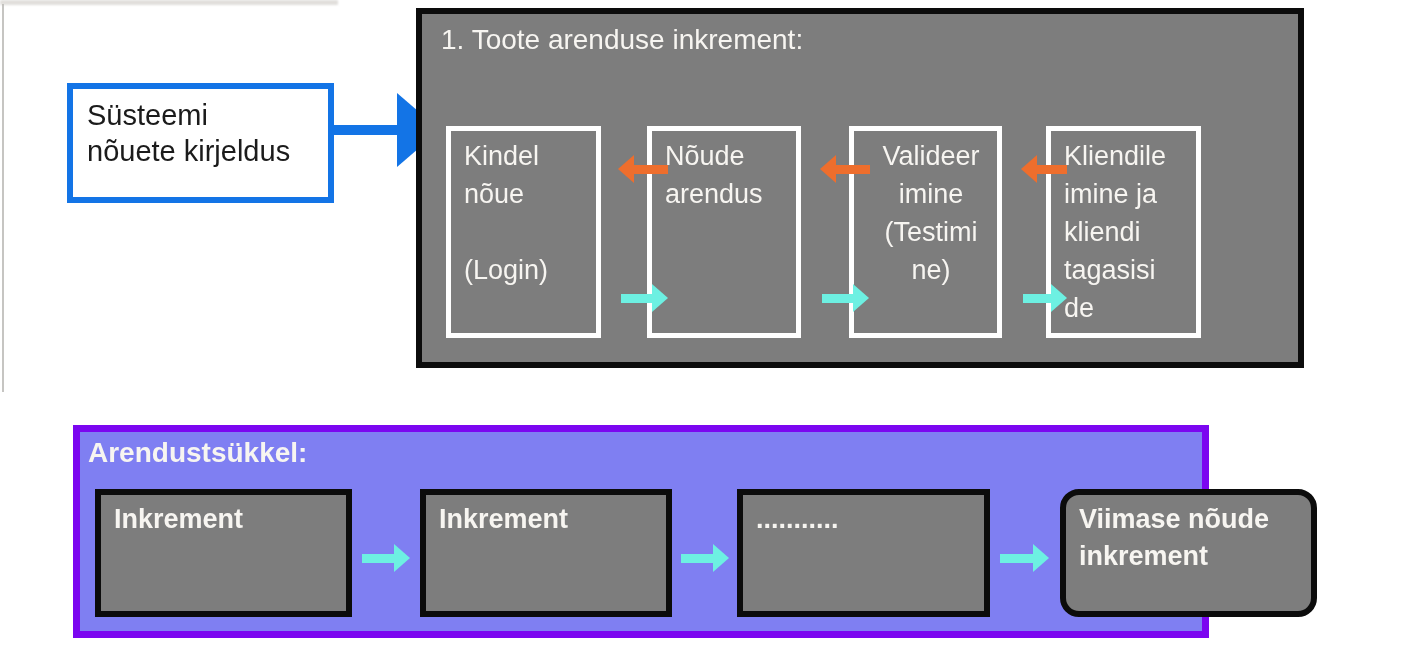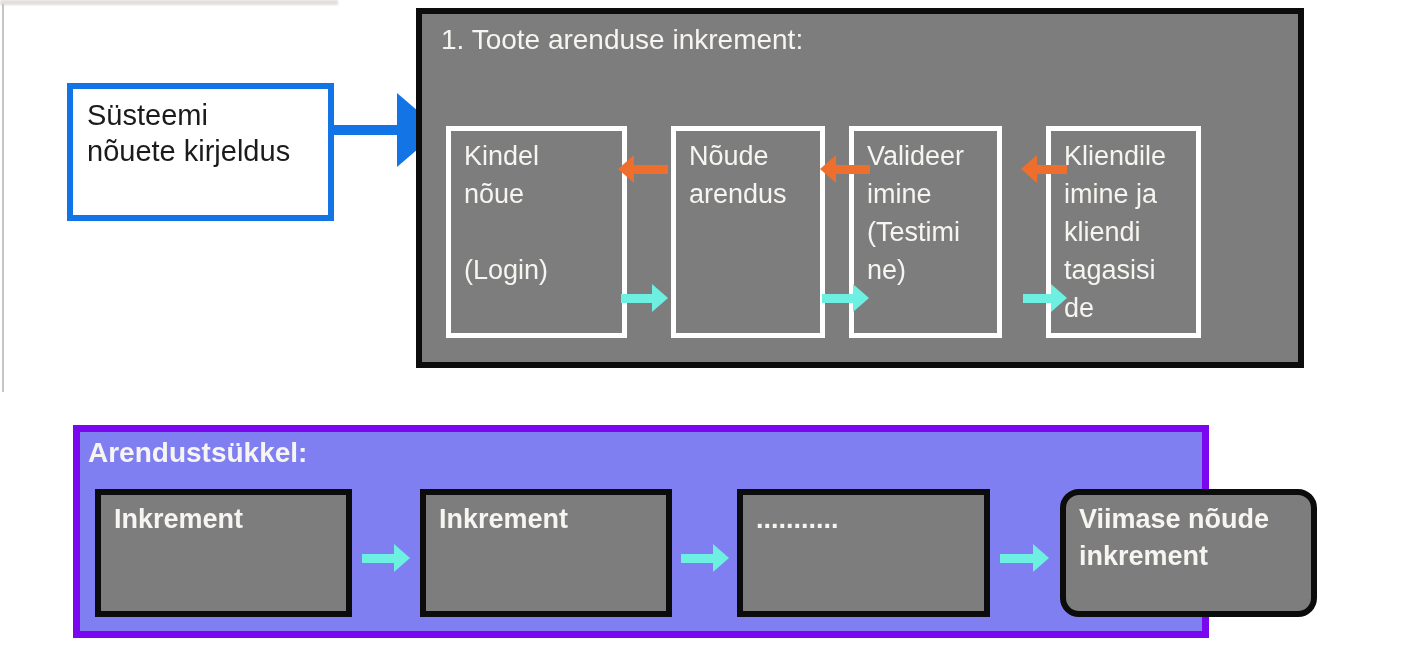--- a/index.html
+++ b/index.html
@@ -29,21 +29,21 @@
     position: absolute; left: 0; top: 0; width: 338px; height: 5px;
     background: #d7d4d0; opacity: .75; filter: blur(1px);
   }
   .artifact-left {
     position: absolute; left: 2px; top: 4px; width: 2px; height: 388px;
     background: #b8b6b3; opacity: .8;
   }
 
   
   .sys-box {
-    position: absolute; left: 67px; top: 83px; width: 267px; height: 138px;
+    position: absolute; left: 67px; top: 83px; width: 267px; height: 120px;
     box-sizing: border-box; background: #ffffff;
     border: 6px solid var(--blue);
     color: var(--black_text);
     font-size: 29px; line-height: 36px;
     padding: 8px 10px 0 14px;
   }
 
   
   .blue-arrow-stem {
     position: absolute; left: 333px; top: 125px; width: 72px; height: 10px;
@@ -66,23 +66,23 @@
     position: absolute; left: 19px; top: 10px;
     color: var(--white_text); font-size: 28px;
   }
   .step-box {
     position: absolute; top: 112px; height: 212px;
     box-sizing: border-box; background: var(--gray_fill);
     border: 5px solid #ffffff;
     color: var(--white_text); font-size: 27px; line-height: 38px;
     padding: 6px 2px 0 13px; overflow: hidden;
   }
-  .step-1 { left: 24px;  width: 181px; }
-  .step-2 { left: 225px; width: 154px; margin-left: 24px; }
-  .step-3 { left: 427px; width: 153px; }
+  .step-1 { left: 24px;  width: 155px; }
+  .step-2 { left: 225px; width: 154px; }
+  .step-3 { left: 427px; width: 153px; text-align: center; }
   .step-4 { left: 624px; width: 155px; }
 
   
   .arrow { position: absolute; height: 28px; }
   .arrow .stem { position: absolute; top: 10px; height: 9px; }
   .arrow .head { position: absolute; top: 0; width: 0; height: 0;
                  border-top: 14px solid transparent;
                  border-bottom: 14px solid transparent; }
   .arrow.right .stem { left: 0; width: calc(100% - 15px); }
   .arrow.right .head { right: 0; border-left: 16px solid transparent; }

